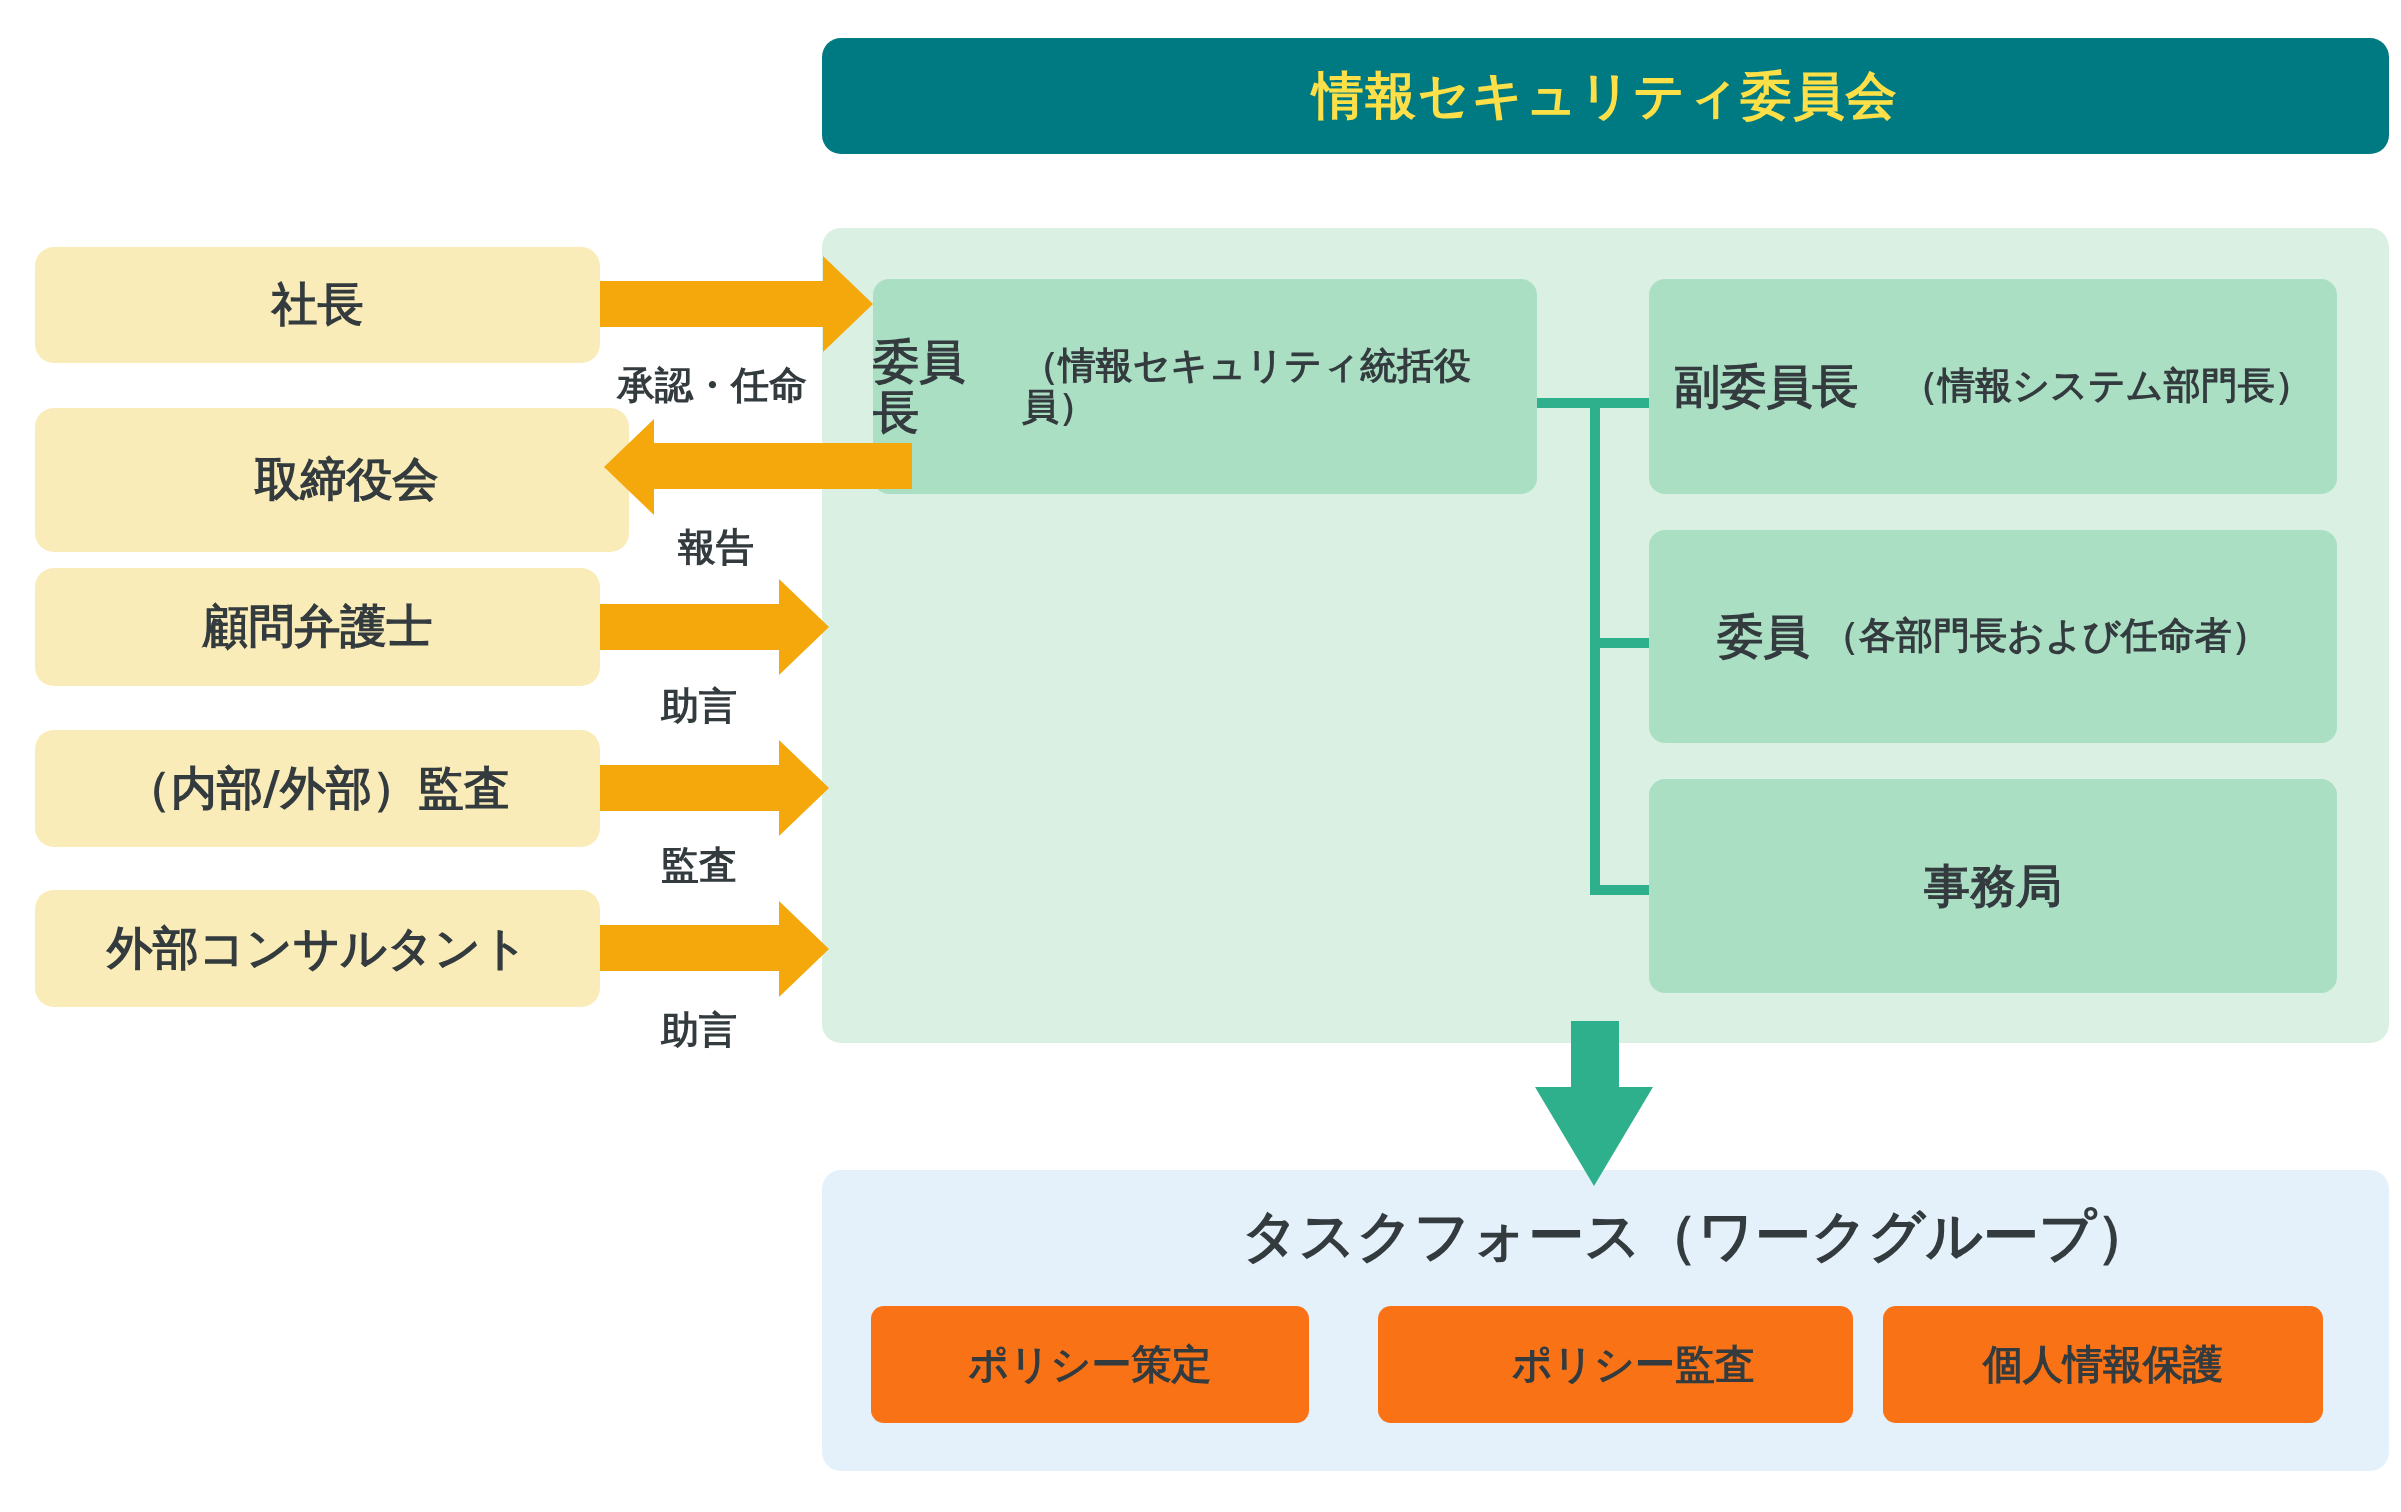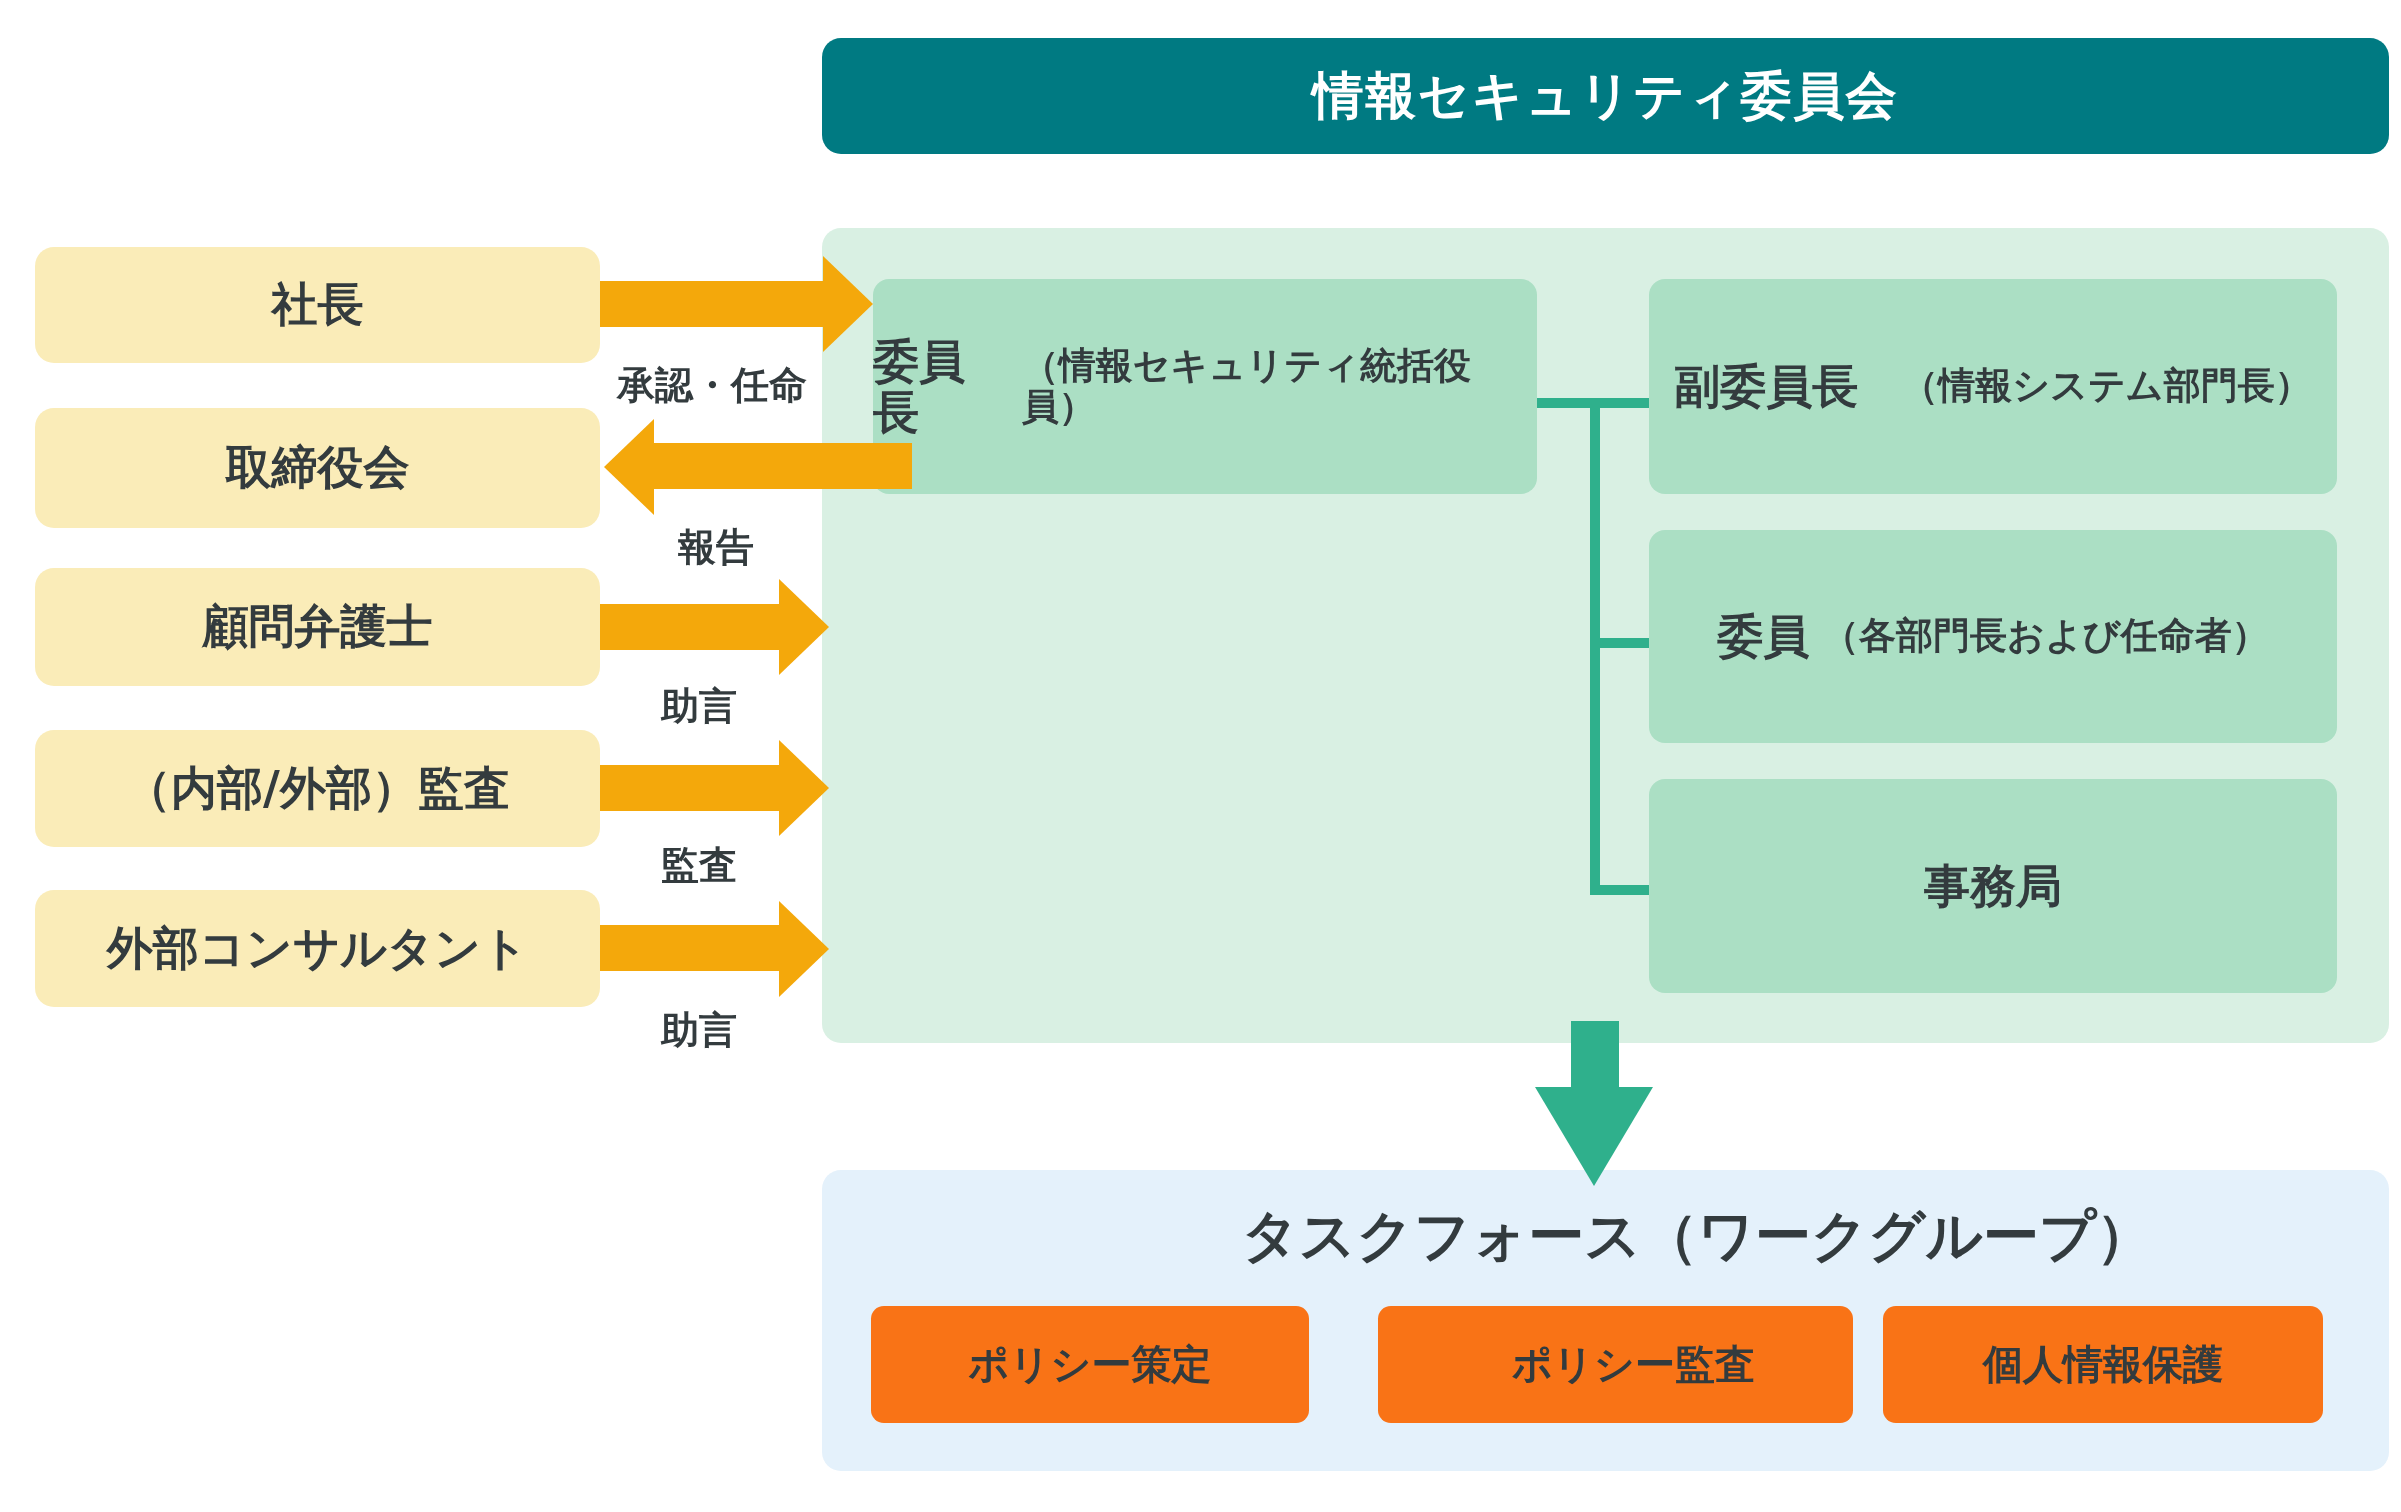--- a/index.html
+++ b/index.html
@@ -12,21 +12,21 @@
     overflow:hidden;
   }
   .abs{position:absolute;}
   .flexc{display:flex;align-items:center;justify-content:center;}
   .flexcol{display:flex;flex-direction:row;align-items:center;justify-content:center;}
 
   
   .header-bar{
     left:822px;top:38px;width:1567px;height:116px;
     background:#007a82;border-radius:19px;
-    color:#ffffff;font-size:51px;font-weight:700;letter-spacing:1.6px;
+    color:#fde047;font-size:51px;font-weight:700;letter-spacing:1.6px;
   }
 
   
   .committee-panel{
     left:822px;top:228px;width:1567px;height:815px;
     background:#d9f0e3;border-radius:19px;
   }
   .taskforce-panel{
     left:822px;top:1170px;width:1567px;height:301px;
     background:#e4f1fb;border-radius:19px;
@@ -58,21 +58,21 @@
     border-right:59px solid transparent;
     border-top:99px solid #2fb08c;
   }
 
   
   .ybox{
     left:35px;width:565px;background:#faecb8;border-radius:19px;
     font-size:46px;font-weight:700;
   }
   .ybox1{top:247px;height:116px;}
-  .ybox2{top:408px;height:120px;}
+  .ybox2{top:408px;height:144px;padding-left:29px;}
   .ybox3{top:568px;height:118px;}
   .ybox4{top:730px;height:117px;}
   .ybox5{top:890px;height:117px;}
 
   
   .oshaft{background:#f4a80b;height:46px;}
   .ohead-r{width:0;height:0;border-top:48px solid transparent;border-bottom:48px solid transparent;border-left:50px solid #f4a80b;}
   .ohead-l{width:0;height:0;border-top:48px solid transparent;border-bottom:48px solid transparent;border-right:50px solid #f4a80b;}
 
   .a1-shaft{left:600px;top:281px;width:223px;}

